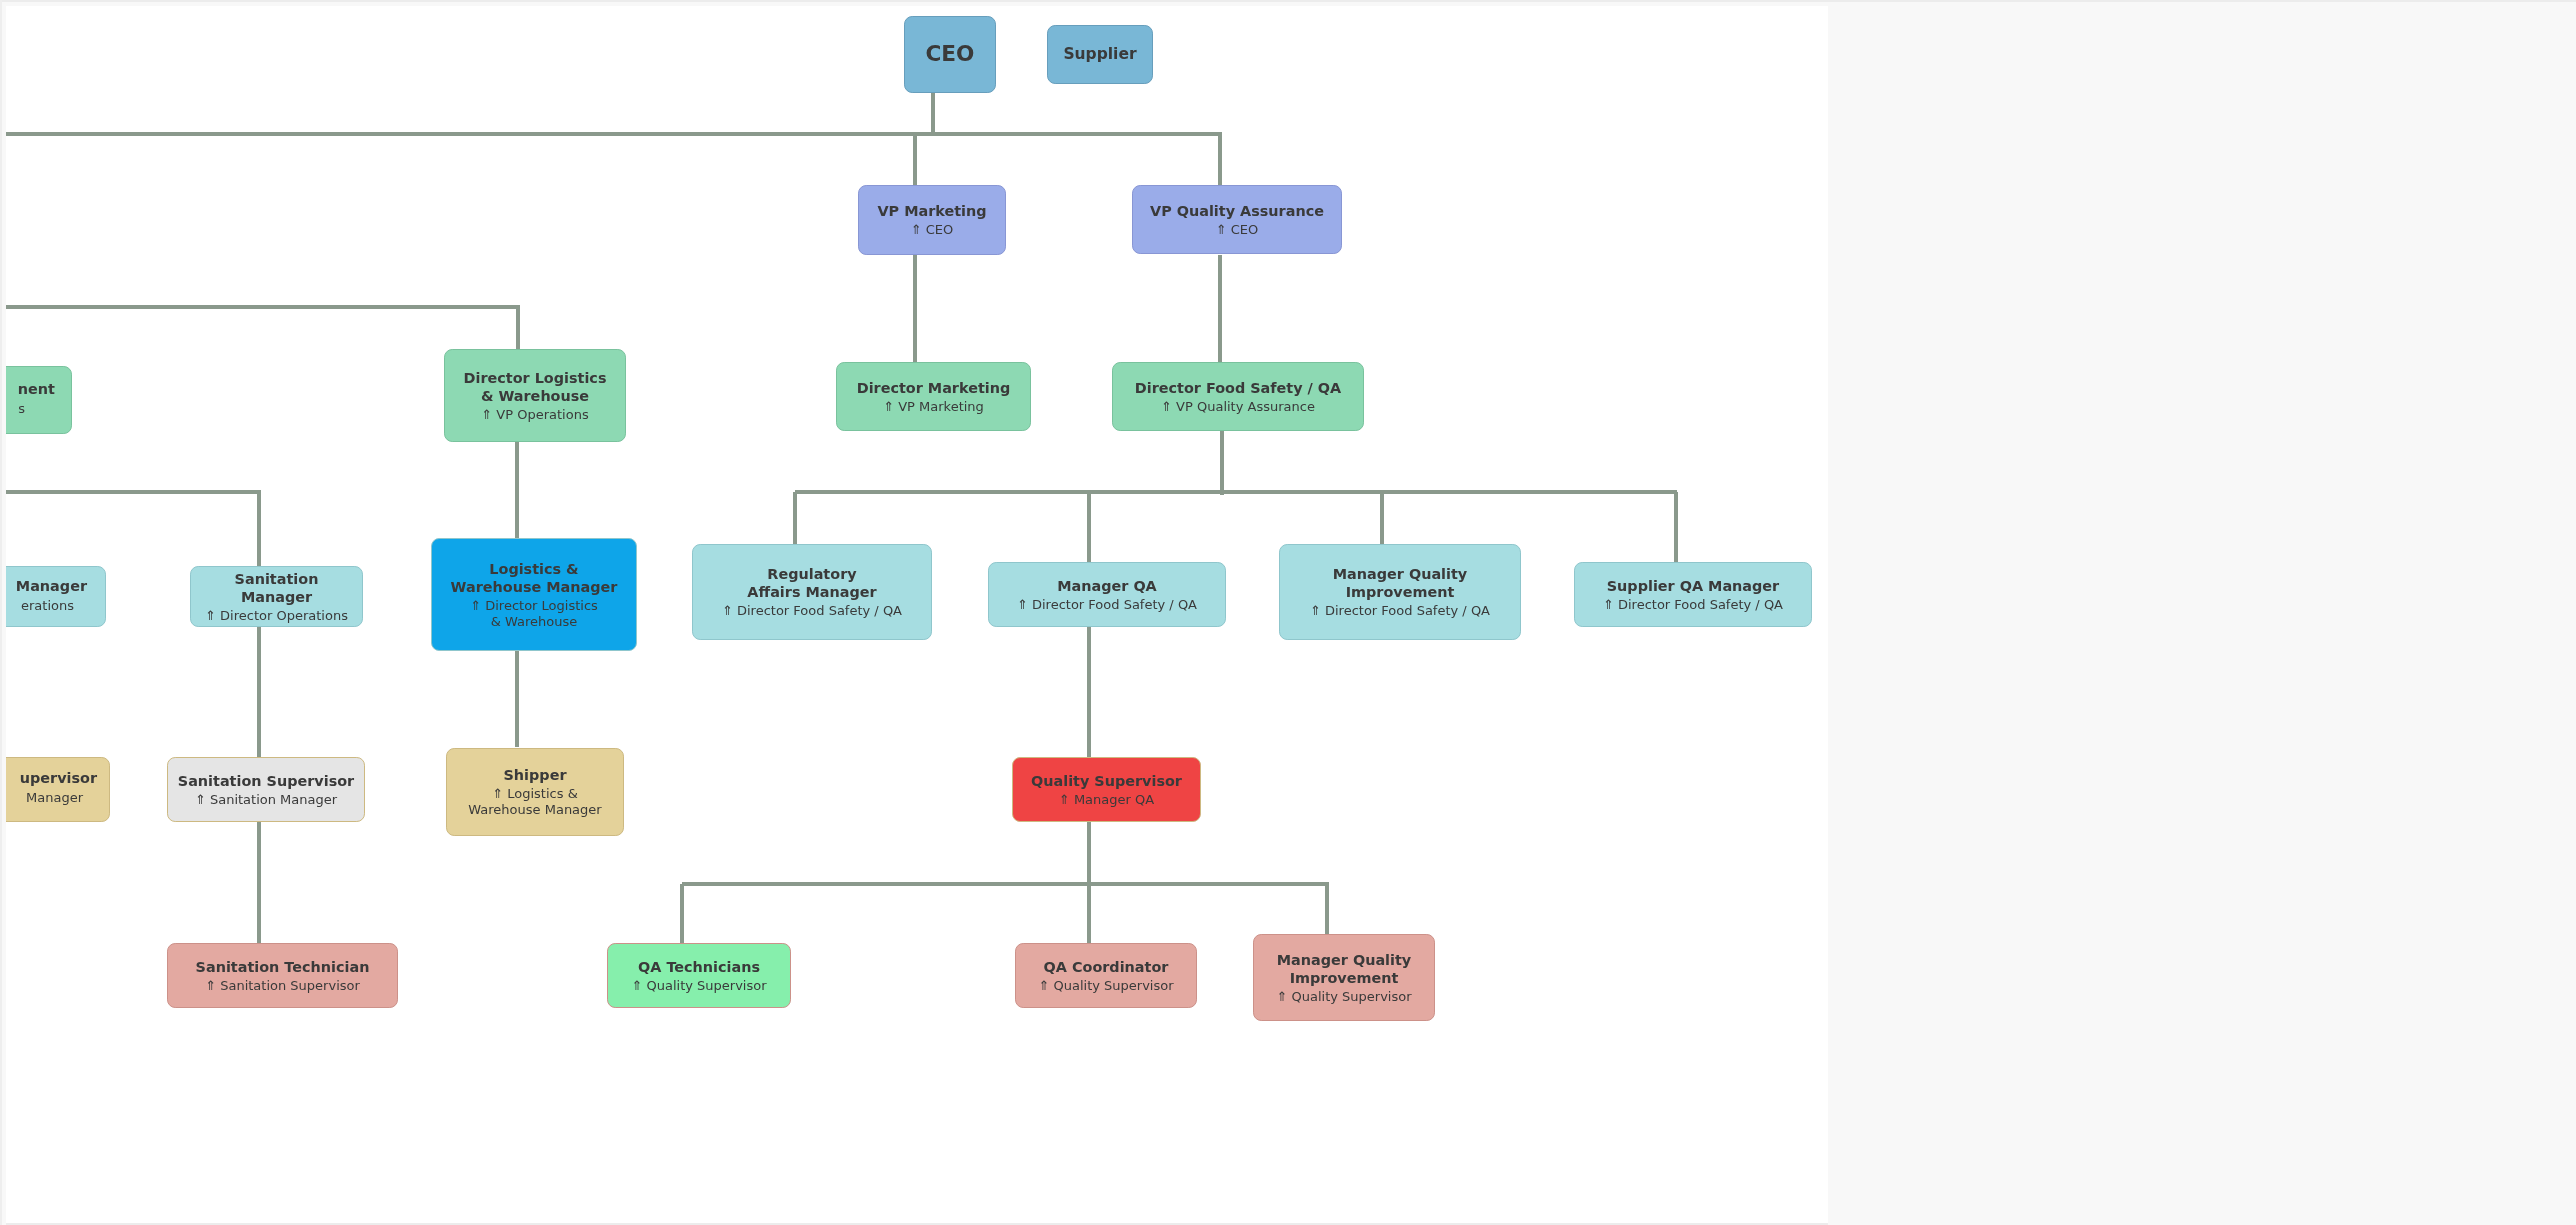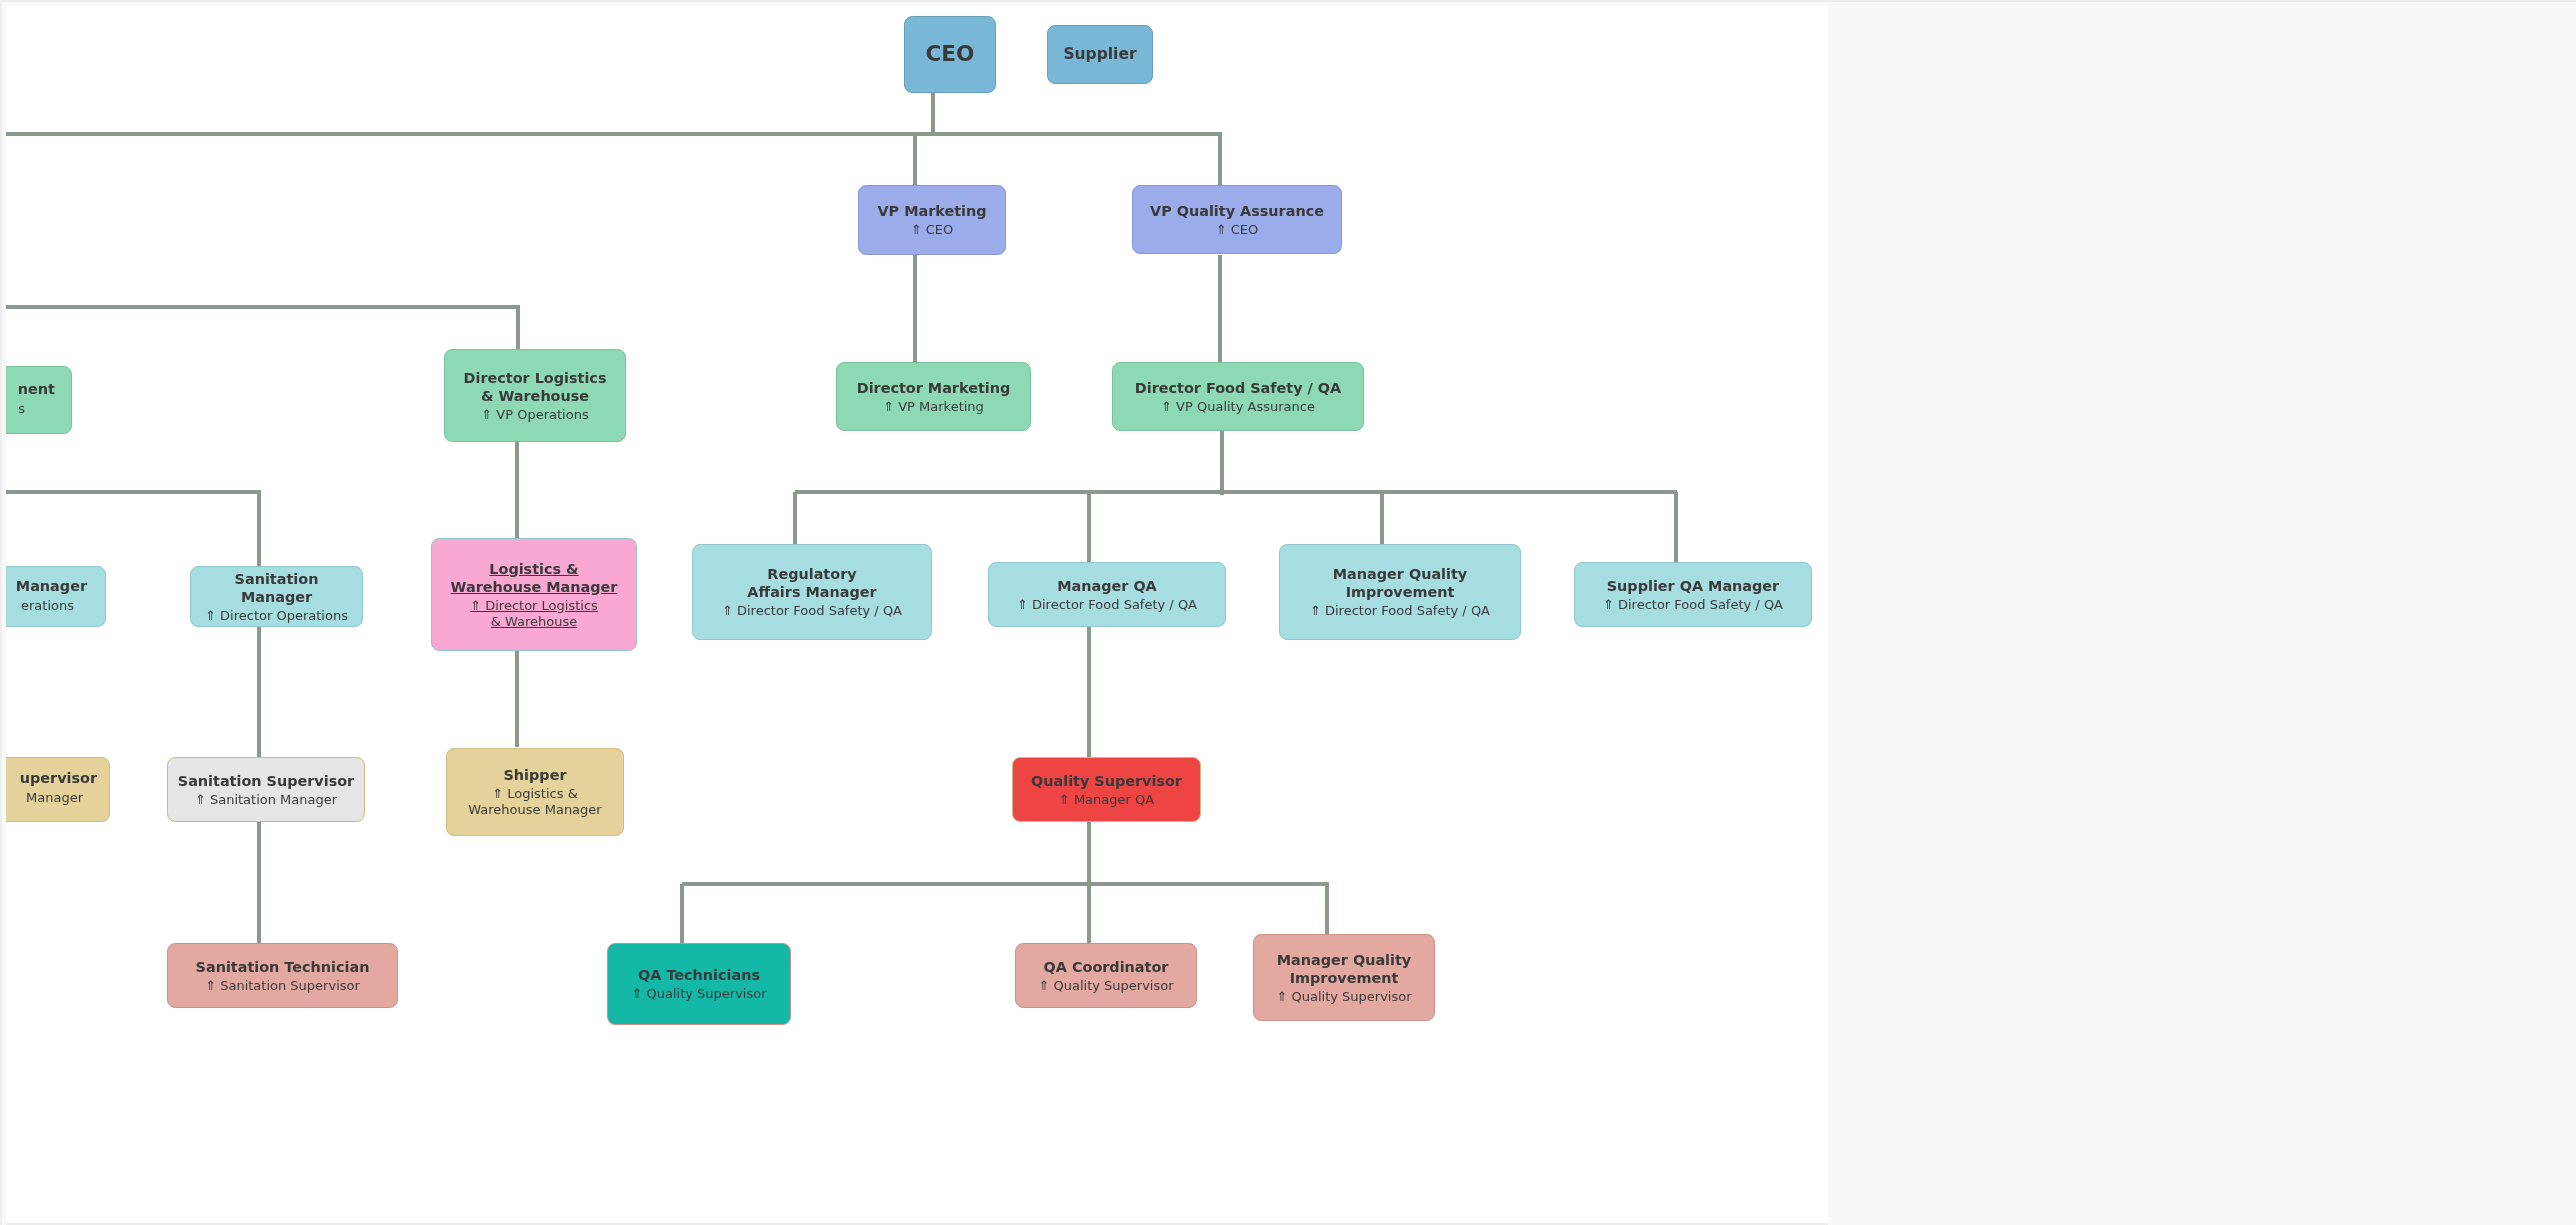--- a/index.html
+++ b/index.html
@@ -132,21 +132,21 @@
             </div>
     <div class="subtitle">
               <div>⇑ Director Operations</div>
             </div>
   </div>
           <div class="node cut" style="left: -103px; top: 566px; width: 192px; height: 61px; background: rgb(166, 221, 225); border-color: rgb(143, 198, 204);">
 
   <span class="frag bold" style="right: 18px; top: 11.3px;">Manager</span>
             <span class="frag reg" style="right: 31px; top: 31px;">erations</span>
           </div>
-          <div class="node" style="left: 414px; top: 538px; width: 206px; height: 113px; background: #f9a8d4; border-color: rgb(143, 198, 204); text-decoration: underline;">
+          <div class="node" style="left: 414px; top: 538px; width: 206px; height: 113px; background: #0ea5e9; border-color: rgb(143, 198, 204);">
     <div class="title">
               <div>Logistics &amp;</div>
               <div>Warehouse Manager</div>
             </div>
     <div class="subtitle">
               <div>⇑ Director Logistics</div>
               <div>&amp; Warehouse</div>
             </div>
   </div>
           <div class="node" style="left: 675px; top: 544px; width: 240px; height: 96px; background: rgb(166, 221, 225); border-color: rgb(143, 198, 204);">
@@ -214,21 +214,21 @@
             </div>
   </div>
           <div class="node" style="left: 150px; top: 943px; width: 231px; height: 65px; background: rgb(227, 169, 161); border-color: rgb(204, 145, 137);">
     <div class="title">
               <div>Sanitation Technician</div>
             </div>
     <div class="subtitle">
               <div>⇑ Sanitation Supervisor</div>
             </div>
   </div>
-          <div class="node" style="left: 590px; top: 943px; width: 184px; height: 82px; background: #14b8a6; border-color: rgb(204, 145, 137);">
+          <div class="node" style="left: 590px; top: 943px; width: 184px; height: 65px; background: #86efac; border-color: rgb(204, 145, 137);">
     <div class="title">
               <div>QA Technicians</div>
             </div>
     <div class="subtitle">
               <div>⇑ Quality Supervisor</div>
             </div>
   </div>
           <div class="node" style="left: 998px; top: 943px; width: 182px; height: 65px; background: rgb(227, 169, 161); border-color: rgb(204, 145, 137);">
     <div class="title">
               <div>QA Coordinator</div>

